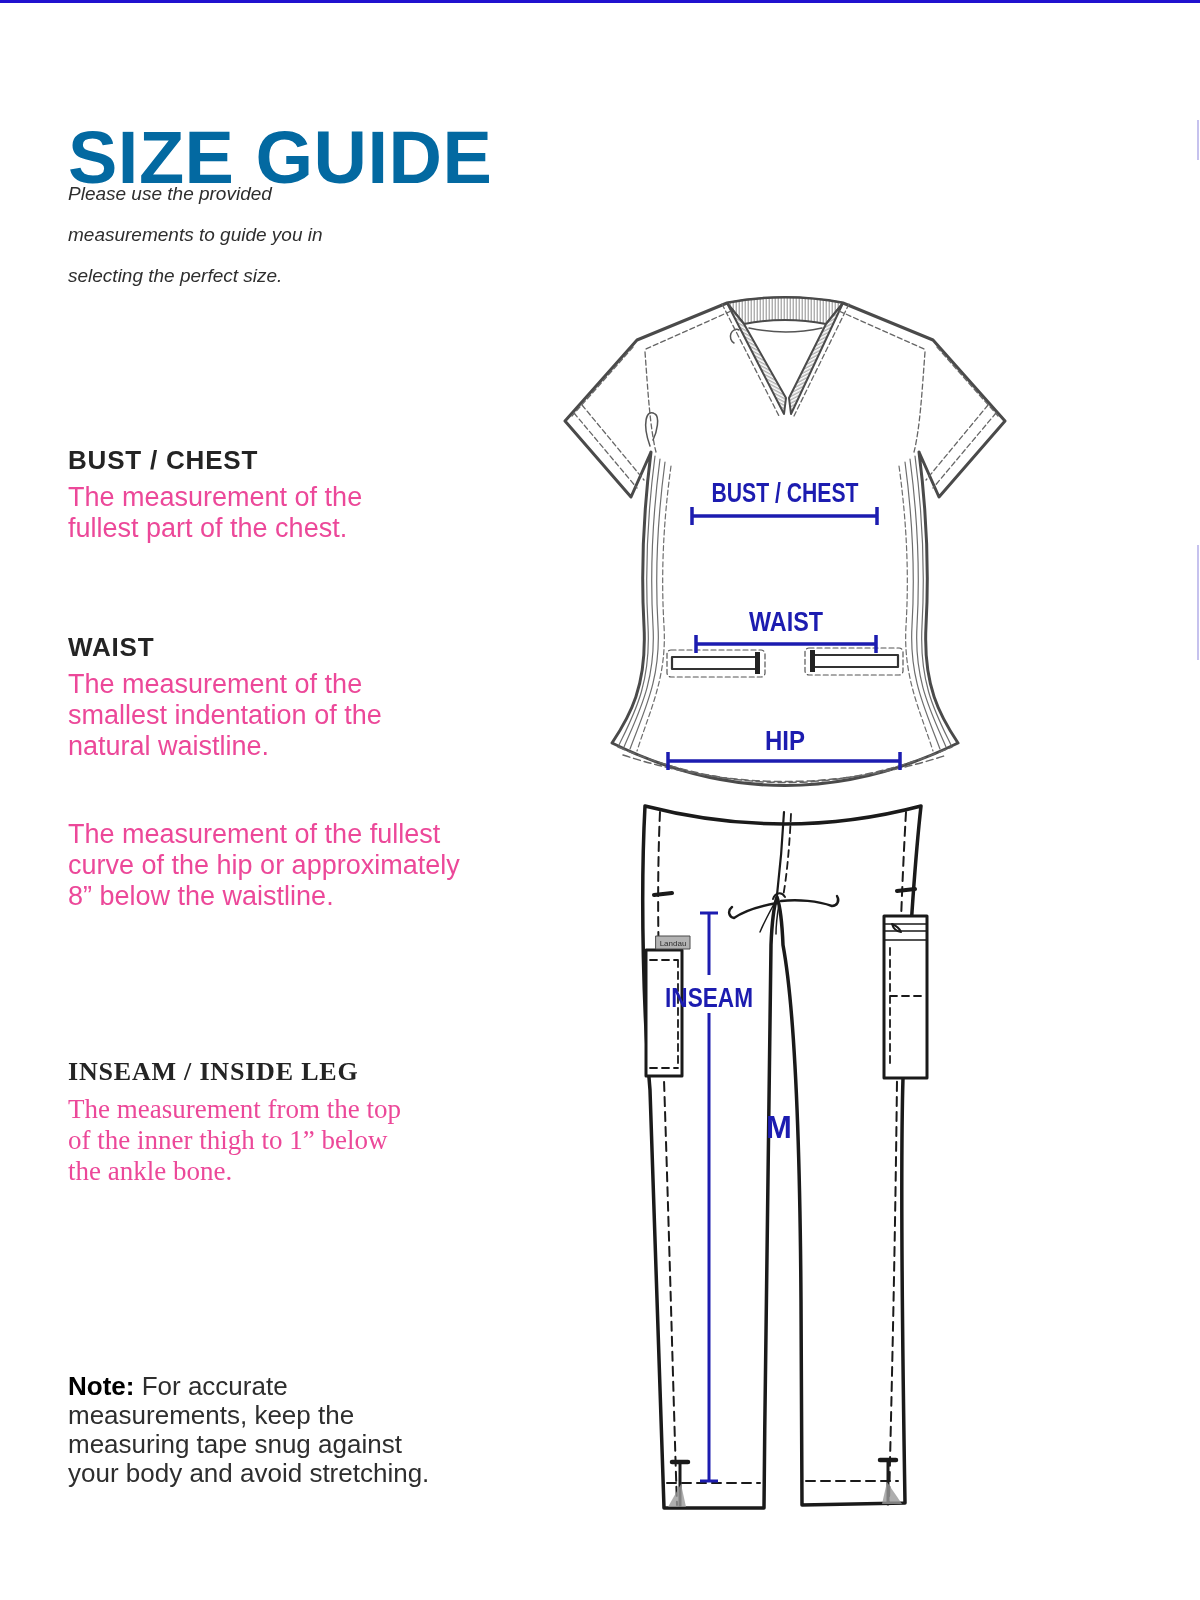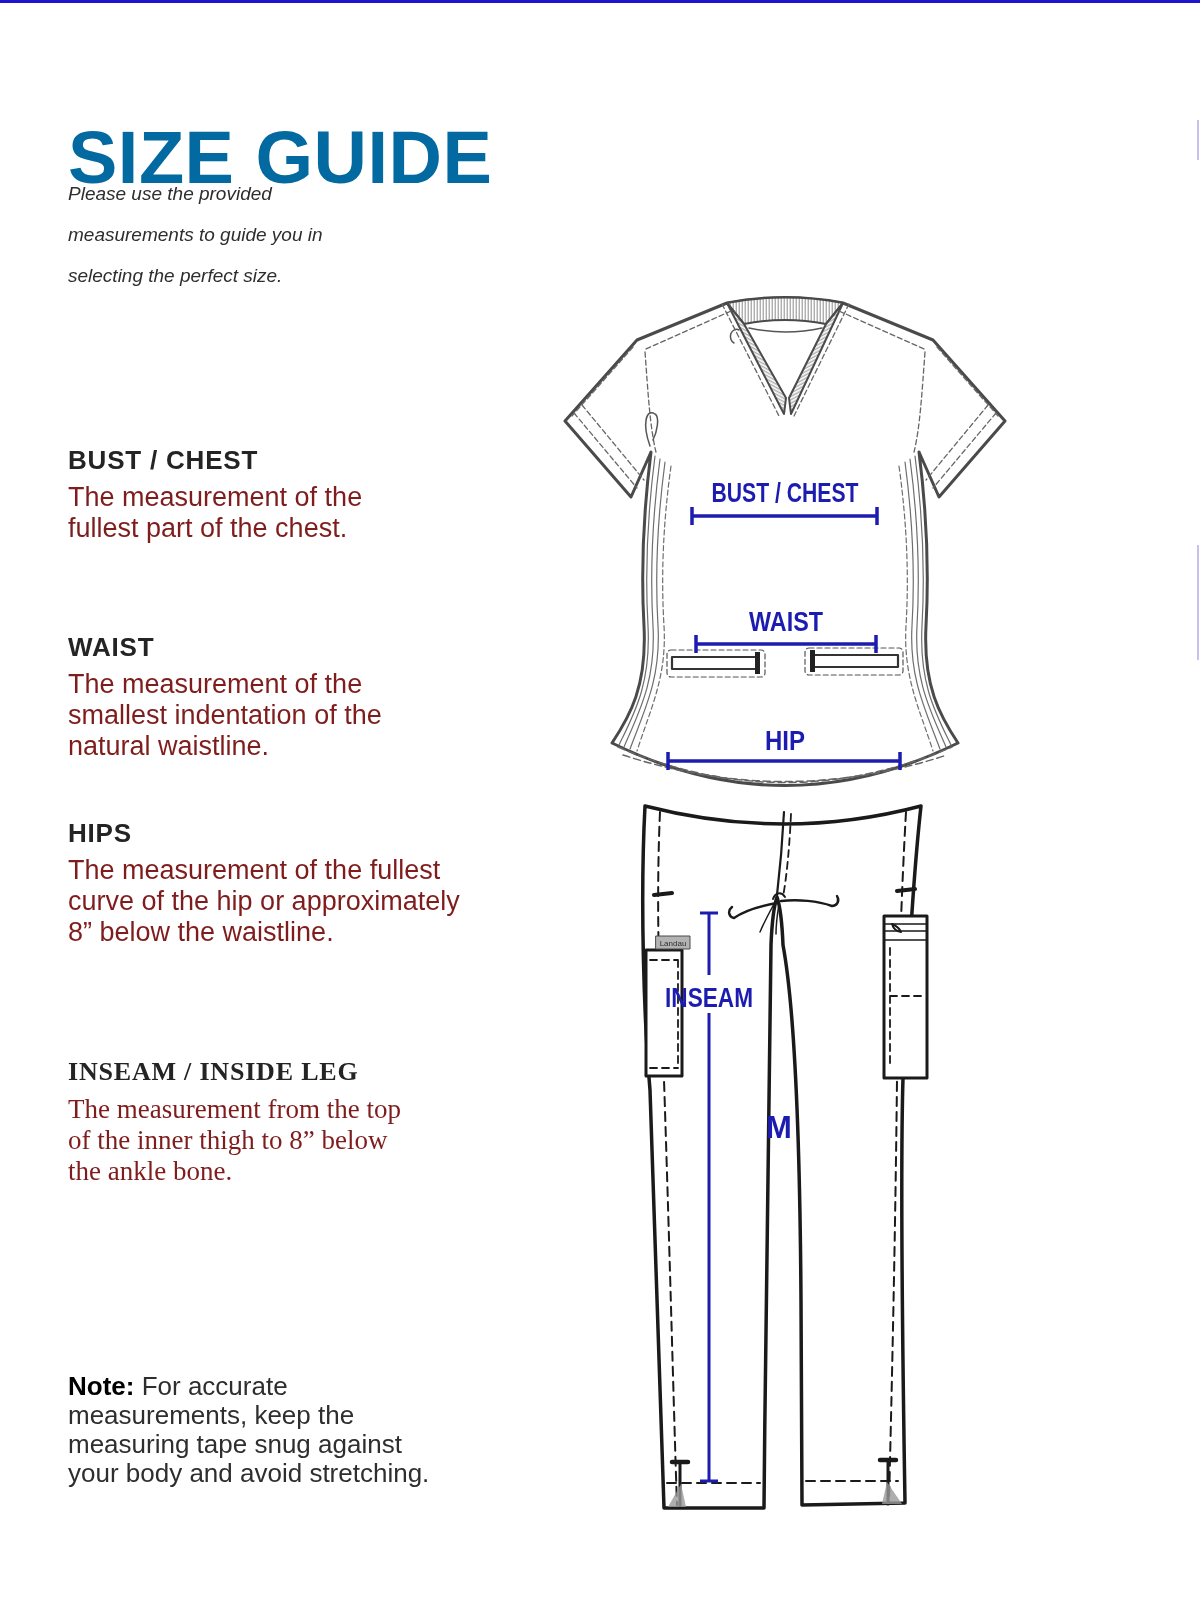--- a/index.html
+++ b/index.html
@@ -10,21 +10,21 @@
   }
   .top-border{position:absolute;left:0;top:0;width:1200px;height:3px;background:#2012cf;}
   .edge-artifact{position:absolute;width:2px;background:#c6c2ee;}
   .title{position:absolute;left:68px;top:70px;font-size:74px;font-weight:800;
          letter-spacing:0.5px;color:#0369a1;line-height:76px;white-space:nowrap;}
   .intro{position:absolute;left:68px;top:173px;font-size:19px;line-height:41px;
          color:#2e2e2e;white-space:pre-line;font-style:italic;}
   .section{position:absolute;left:68px;color:#2b2b2b;}
   .section h3{margin:0 0 8px 0;font-size:26px;font-weight:700;letter-spacing:0.8px;
               line-height:28px;color:#242424;}
-  .section p{margin:0;font-size:27px;line-height:31px;white-space:pre-line;color:#7f1d1d;}
+  .section p{margin:0;font-size:27px;line-height:31px;white-space:pre-line;color:#ec4899;}
   .s-bust{top:446px;} .s-waist{top:633px;} .s-hips{top:819px;} .s-inseam{top:1058px;font-family:Liberation Serif, serif;}
   .note{position:absolute;left:68px;top:1372px;font-size:26px;line-height:29px;color:#2e2e2e;}
   .note b{font-weight:700;color:#000000;}
   .note .note-rest{white-space:pre-line;}
   .diagram{position:absolute;left:0;top:0;width:1200px;height:1600px;}
   svg text{font-family:"Liberation Sans",sans-serif;}
 </style>
 </head>
 <body>
 
@@ -43,30 +43,29 @@
 </div>
 
 <div class="section s-waist">
   <h3>WAIST</h3>
   <p>The measurement of the
 smallest indentation of the
 natural waistline.</p>
 </div>
 
 <div class="section s-hips">
-  <h3>HIPS</h3>
   <p>The measurement of the fullest
 curve of the hip or approximately
 8” below the waistline.</p>
 </div>
 
 <div class="section s-inseam">
   <h3>INSEAM / INSIDE LEG</h3>
   <p>The measurement from the top
-of the inner thigh to 8” below
+of the inner thigh to 1” below
 the ankle bone.</p>
 </div>
 
 <div class="note"><b>Note:</b> <span class="note-rest">For accurate
 measurements, keep the
 measuring tape snug against
 your body and avoid stretching.</span></div>
 
 <svg class="diagram" viewBox="0 0 1200 1600" xmlns="http://www.w3.org/2000/svg">
   <defs>

